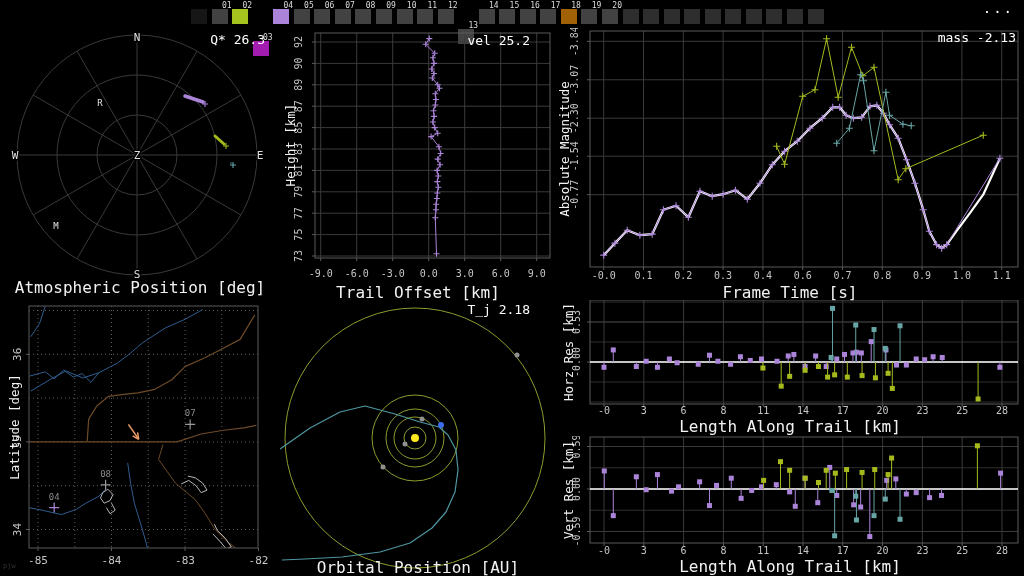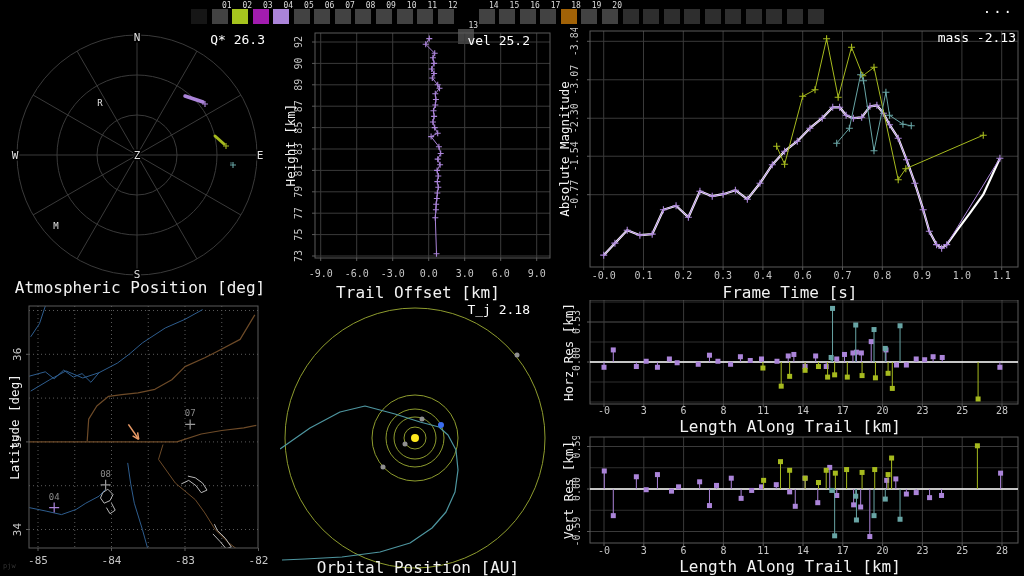--- a/index.html
+++ b/index.html
@@ -27,21 +27,21 @@
 
   <div class="topbar">
     <div class="frames" id="frames">
         <div class="frame-sq" style="left: 191px; background: rgb(22, 22, 22);"></div>
         <div class="frame-sq" style="left: 211.55px; background: rgb(66, 66, 66);">
           <span class="flabel">01</span>
         </div>
         <div class="frame-sq" style="left: 232.1px; background: rgb(166, 196, 30);">
           <span class="flabel">02</span>
         </div>
-        <div class="frame-sq" style="left: 252.65px; background: #a21caf;">
+        <div class="frame-sq" style="left: 252.65px; background: #a21caf; margin-top: 32px;">
           <span class="flabel">03</span>
         </div>
         <div class="frame-sq" style="left: 273.2px; background: rgb(171, 132, 217);">
           <span class="flabel">04</span>
         </div>
         <div class="frame-sq" style="left: 293.75px; background: rgb(66, 66, 66);">
           <span class="flabel">05</span>
         </div>
         <div class="frame-sq" style="left: 314.3px; background: rgb(66, 66, 66);">
           <span class="flabel">06</span>

